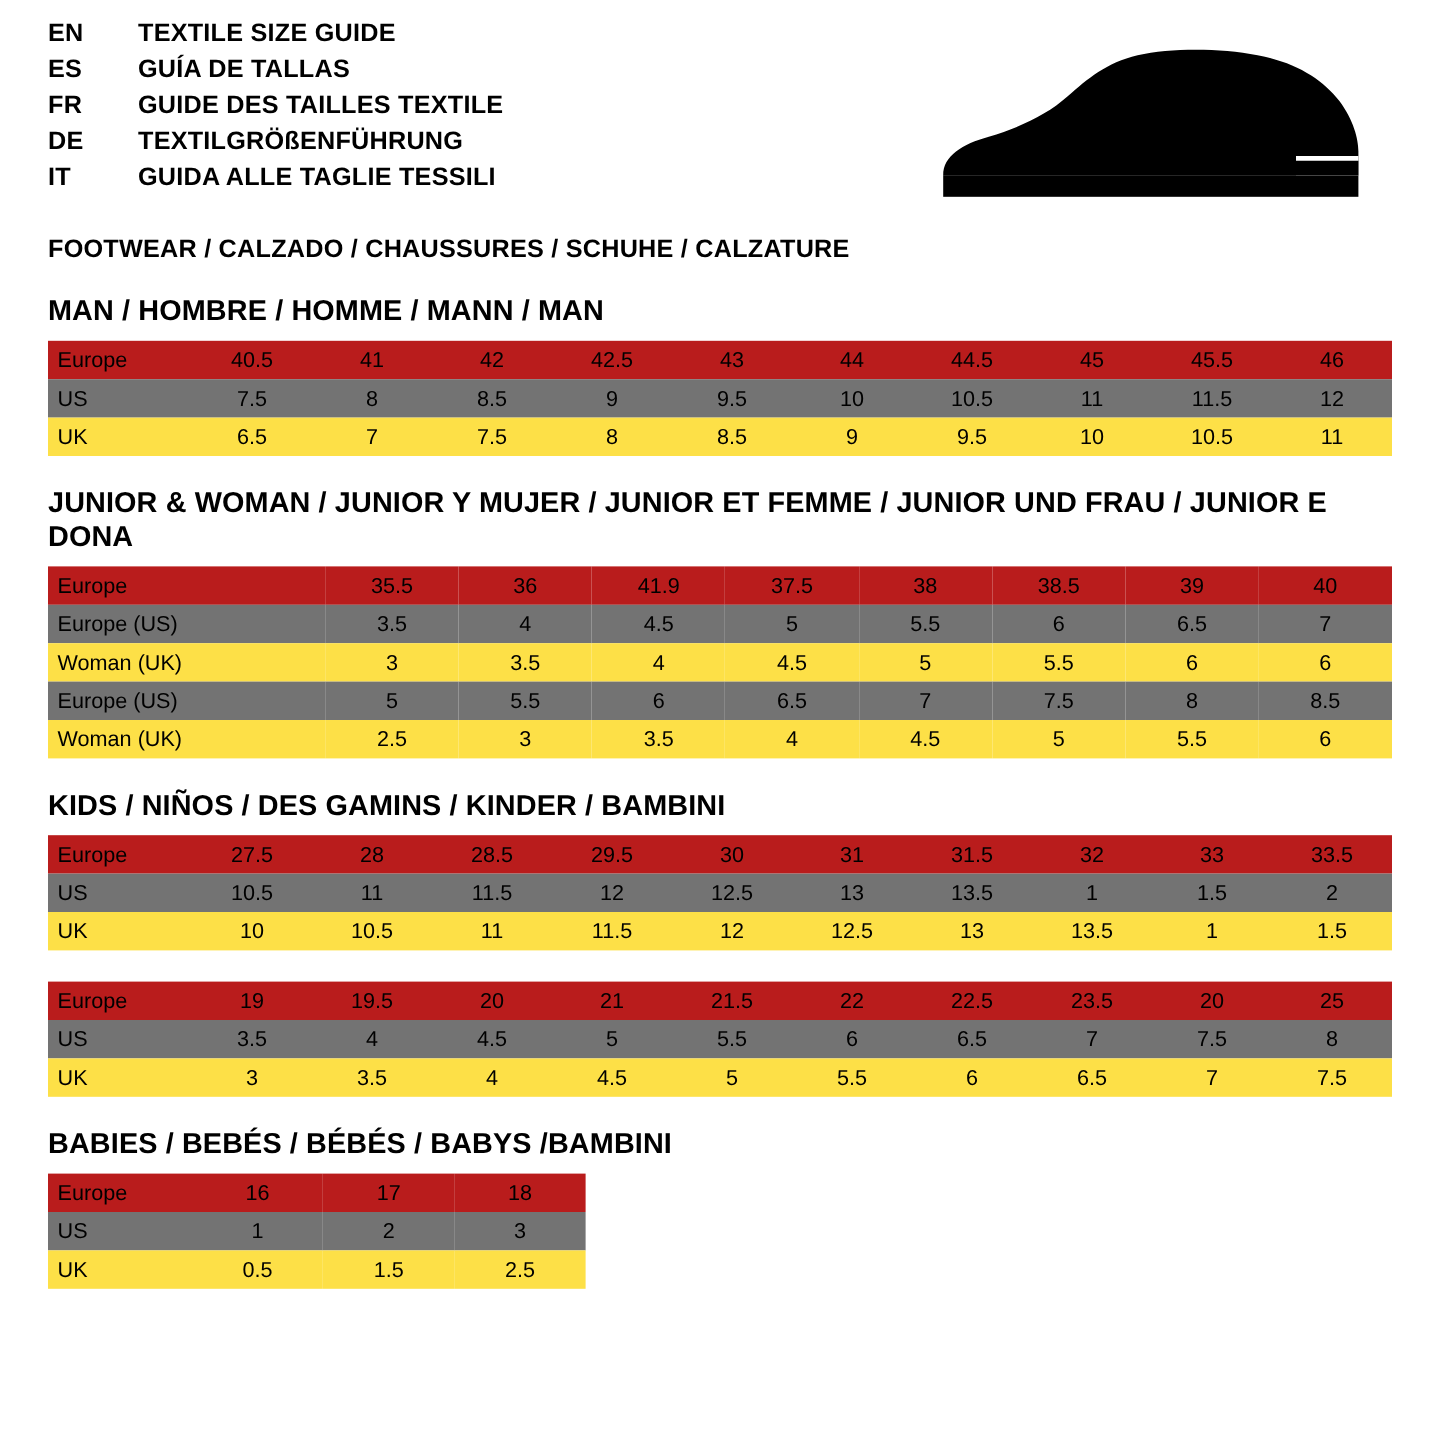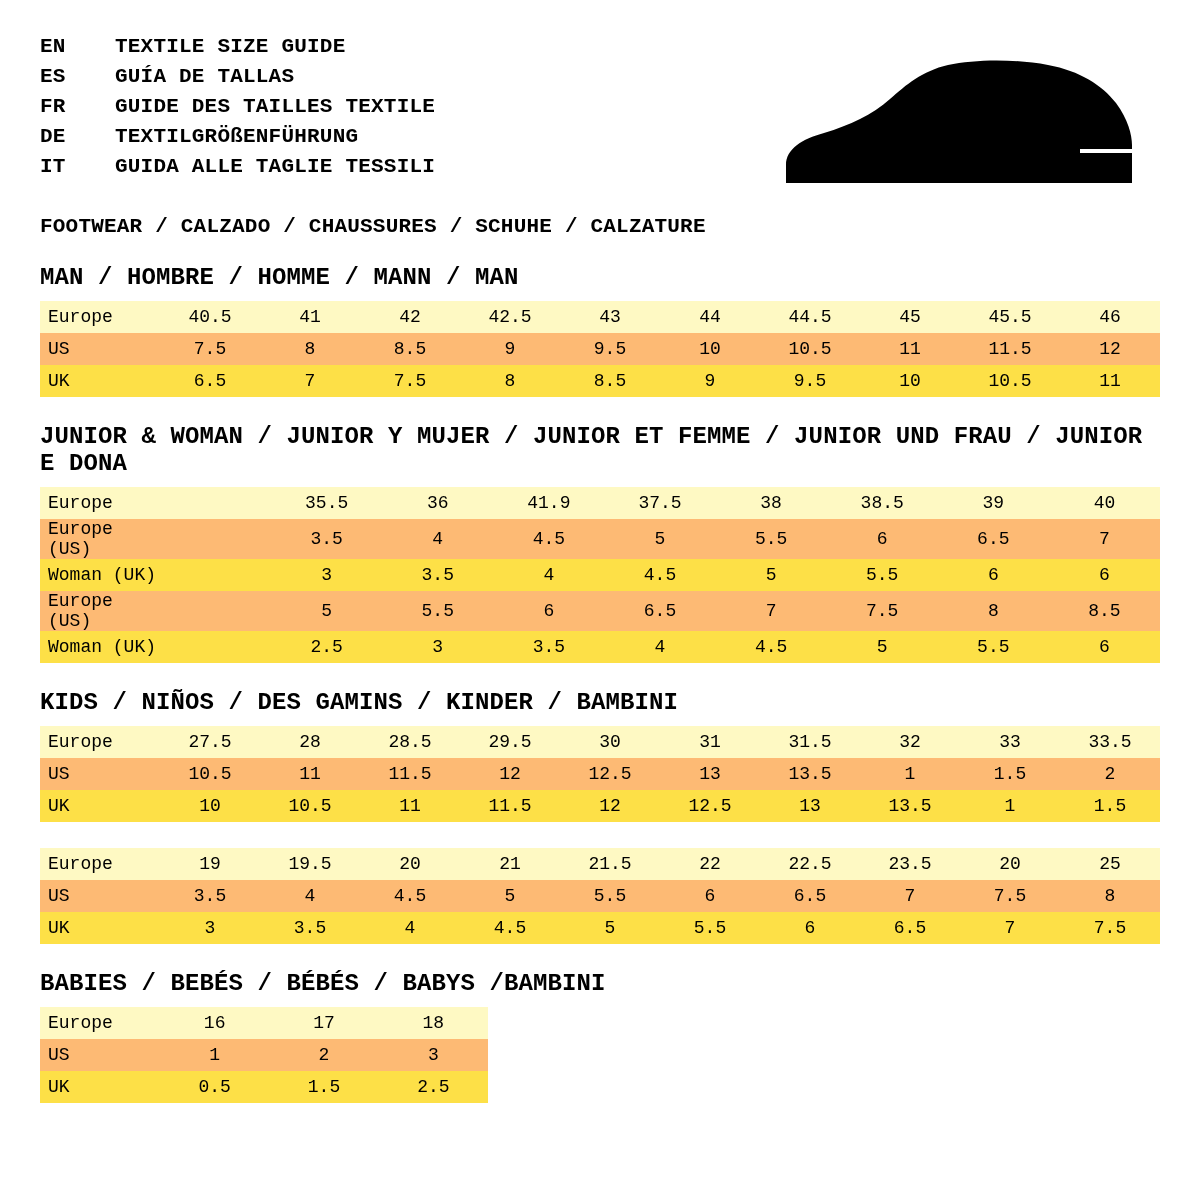--- a/index.html
+++ b/index.html
@@ -13,22 +13,21 @@
     font-family: "Liberation Sans", sans-serif;
     color: #000000;
     position: relative;
     overflow: hidden;
   }
   .page {
     position: relative;
     width: 1200px;
     height: 945px;
     box-sizing: border-box;
-    padding: 35px 40px 0 40px;
-    font-family: Liberation Mono, monospace;
+    padding: 16px 40px 0 40px;
   }
 
   
   .header {
     position: relative;
   }
   .lang-list {
     margin: 0;
     padding: 0;
     list-style: none;
@@ -88,24 +87,24 @@
     vertical-align: middle;
     padding: 0;
     font-weight: normal;
   }
   td.label {
     text-align: left;
     padding-left: 8px;
     width: 112px;
   }
   tr.head td {
-    background: #fef9c3;
+    background: #b91c1c;
     font-weight: normal;
   }
-  tr.odd td { background: #fdba74; }
+  tr.odd td { background: #737373; }
   tr.even td { background: #fde047; }
 </style>
 </head>
 <body>
 
 <div class="page">
 
   <div class="header">
     <ul class="lang-list">
       <li class="lang-row">

